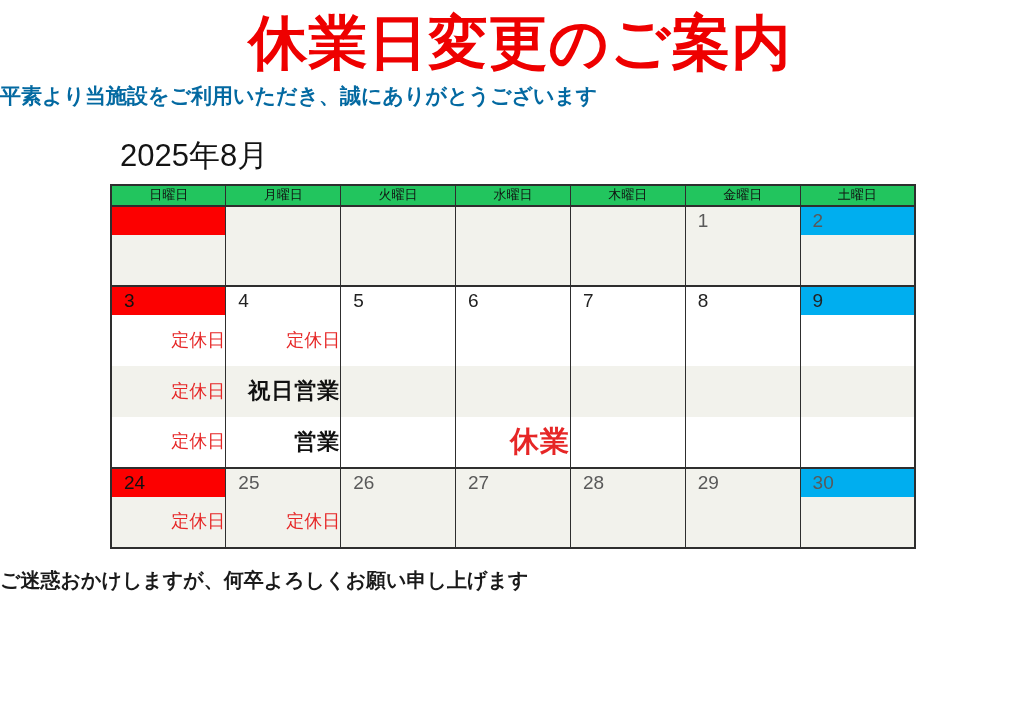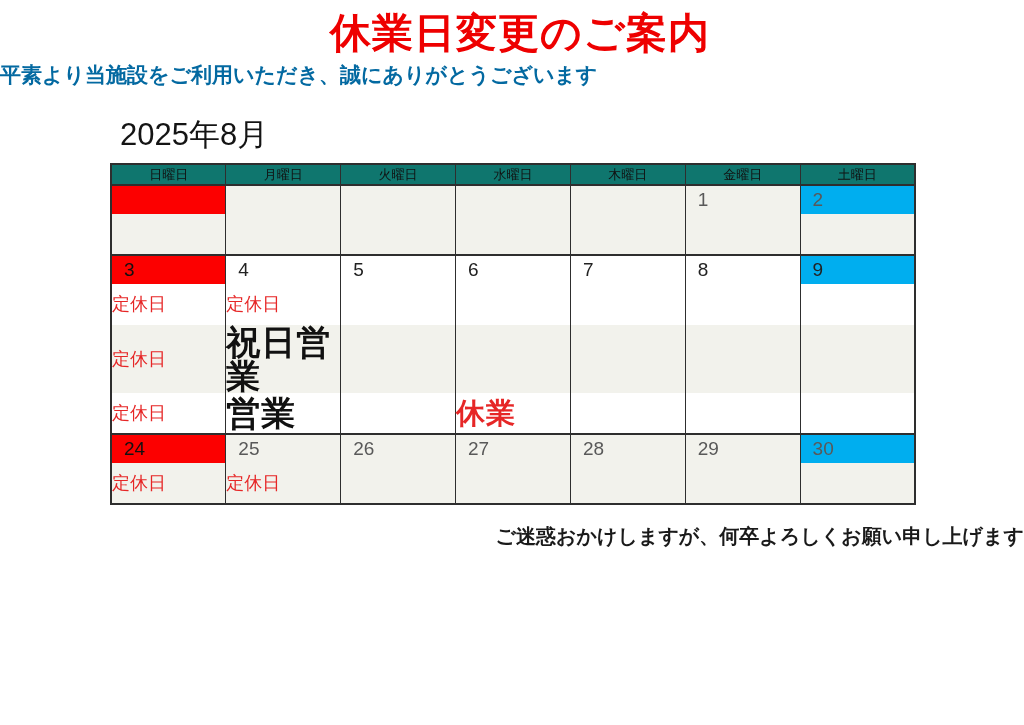--- a/index.html
+++ b/index.html
@@ -11,21 +11,21 @@
     font-family: "Liberation Sans", sans-serif;
     overflow: hidden;
   }
 
   
   .notice-title {
     margin: 10px 0 4px 0;
     text-align: center;
     font-family: "Liberation Serif", serif;
     font-weight: bold;
-    font-size: 41px;
+    font-size: 59px;
     line-height: 1.15;
     color: var(--title-red);
     letter-spacing: 1px;
     padding-left: 16px;
   }
   .notice-subtitle {
     text-align: left;
     font-family: Liberation Sans, sans-serif;
     font-weight: bold;
     font-size: 21px;
@@ -54,35 +54,35 @@
     border-right: 1px solid #2e2e2e;
     padding: 0;
   }
   table.calendar th {
     height: 21px;
     border-bottom: 1px solid #2e2e2e;
     font-size: 13px;
     font-weight: normal;
     color: #111111;
     text-align: center;
-    background: #0f766e;
+    background: #22c55e;
   }
   th.head-sunday   { background: var(--band-red); }
   th.head-saturday { background: var(--band-blue); margin-top: 8px; }
 
   tr.date-row td {
     height: 29px;
     border-top: 2px solid #2e2e2e;
     vertical-align: middle;
     background: #ffffff;
   }
   tr.note-row td {
-    height: 41px;
+    height: 51px;
     vertical-align: middle;
-    text-align: left;
+    text-align: right;
     background: #ffffff;
   }
   tr.shaded td { background: var(--shaded-bg); }
 
   td.band-red  { background: var(--band-red) !important; }
   td.band-blue { background: var(--band-blue) !important; }
 
   .date-num {
     display: block;
     padding-left: 12px;
@@ -93,34 +93,34 @@
   td.sun-col .date-num { color: #111111; }
 
   .note { display: inline-block; line-height: 1; }
   .note.closed-small {
     color: var(--note-red);
     font-size: 18px;
   }
   .note.open-big {
     color: #111111;
     font-weight: bold;
-    font-size: 34px;
+    font-size: 22px;
     letter-spacing: 1px;
   }
   .note.closed-big {
     color: var(--note-red);
     font-weight: bold;
     font-size: 29px;
     letter-spacing: 1px;
   }
 
   
   .notice-footer {
     margin-top: 18px;
-    text-align: right;
+    text-align: left;
     font-family: "Liberation Serif", serif;
     font-weight: bold;
     font-size: 20px;
     color: #1a1a1a;
   }
 </style>
 </head>
 <body style="--title-red: #ee0000; --band-red: #fc0000; --band-blue: #00aeef; --note-red: #e62626; --shaded-bg: #f2f2ec;">
 
 <div class="notice-title">休業日変更のご案内</div>

